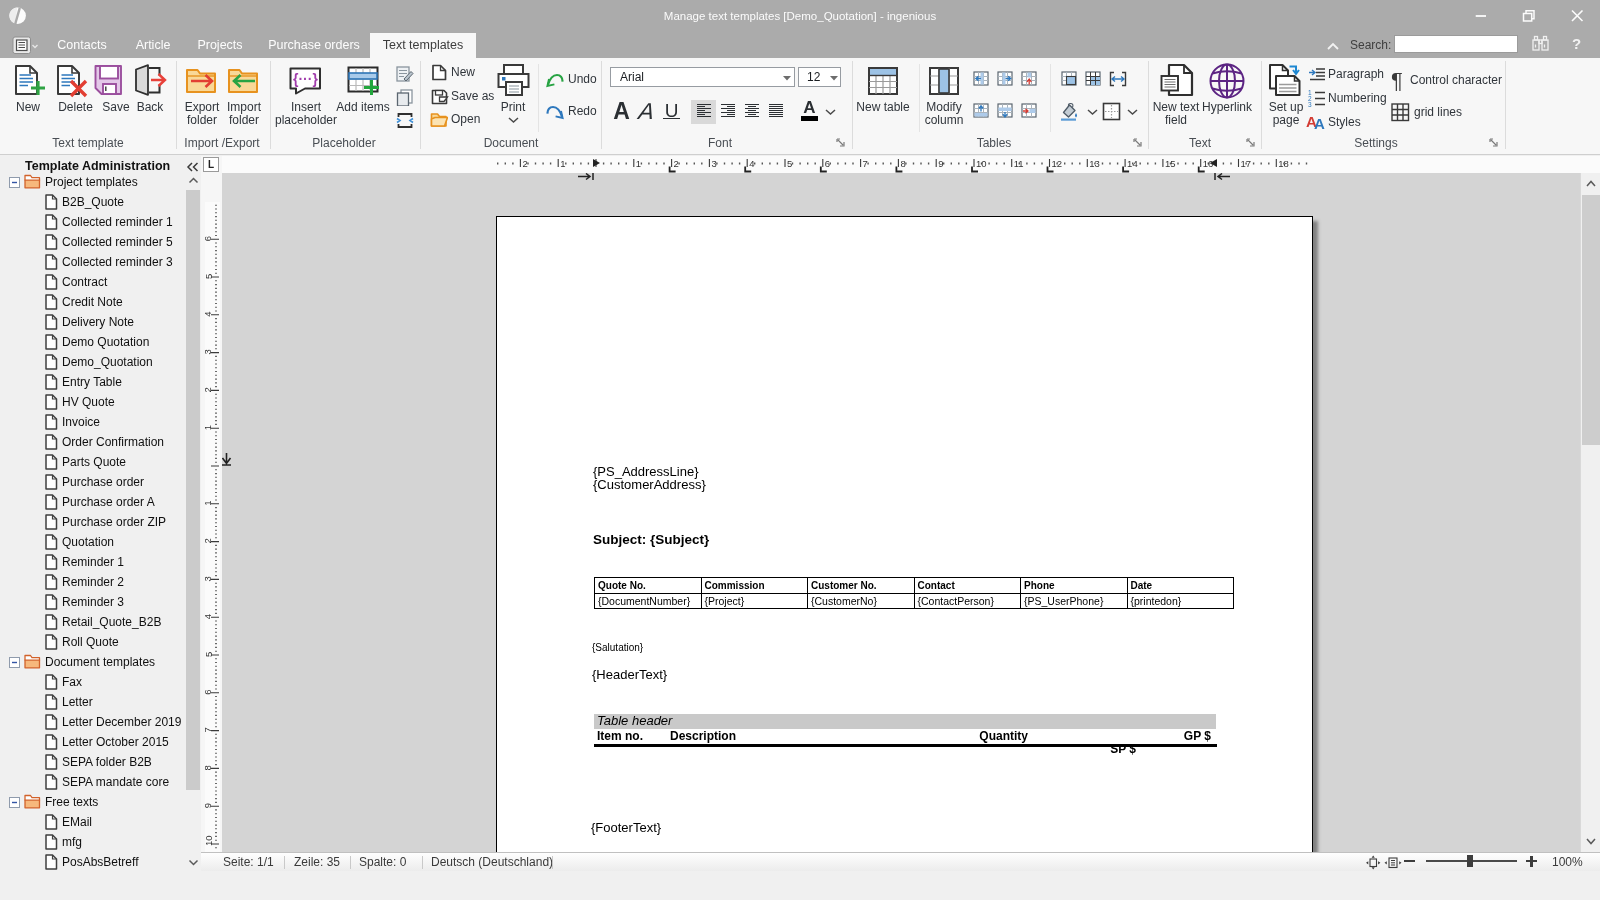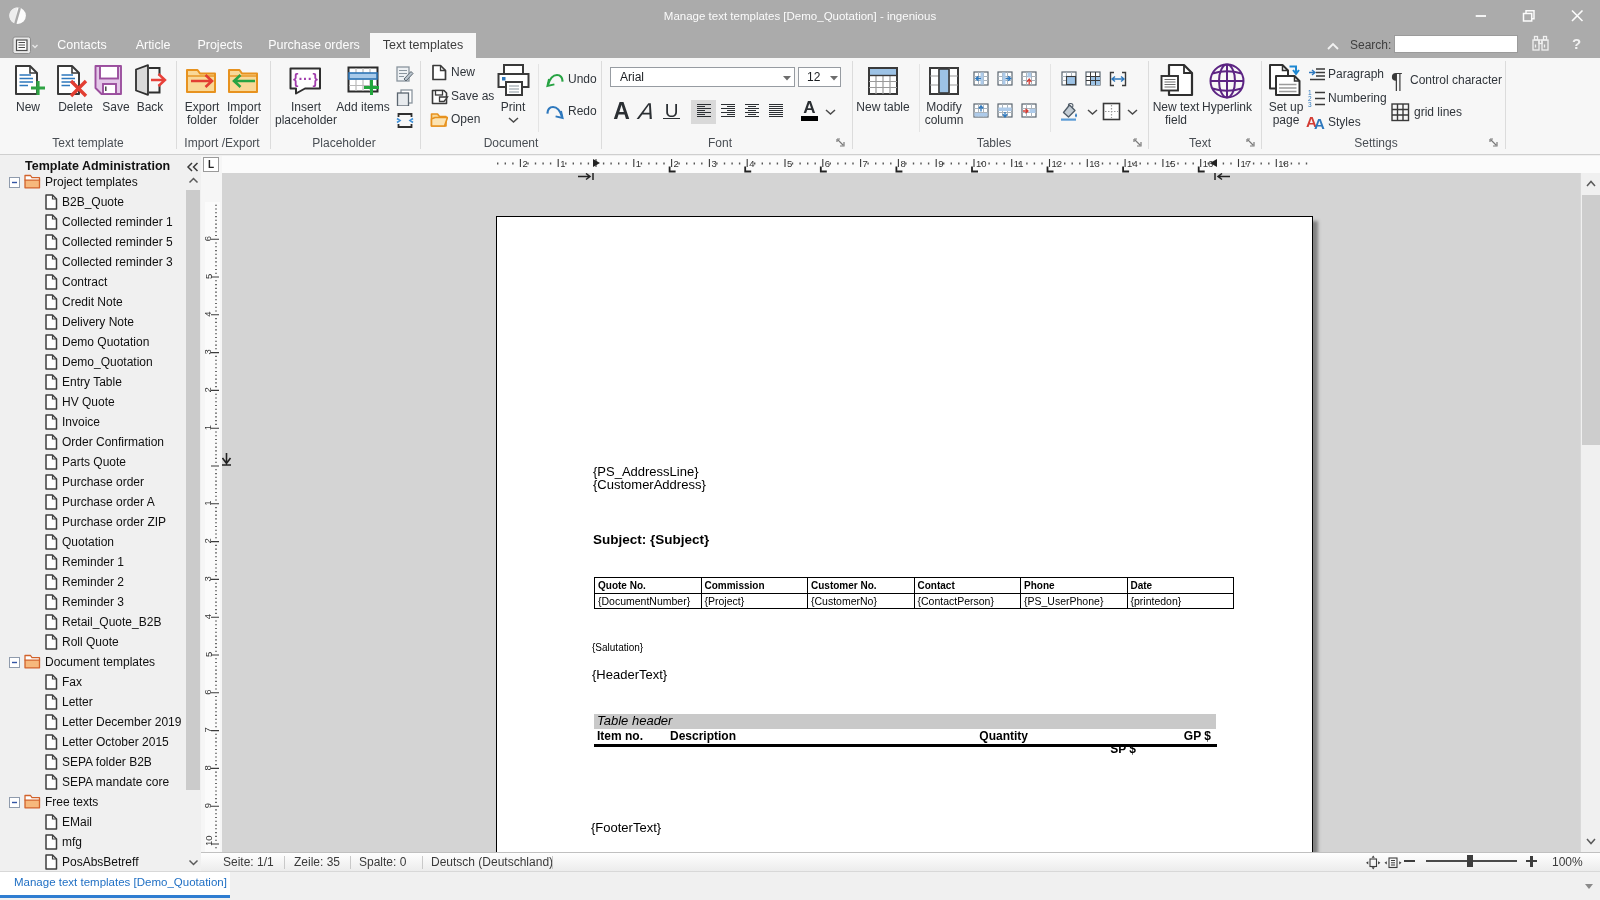--- a/index.html
+++ b/index.html
@@ -791,19 +791,13 @@
     <path d="M19.5 7.8 L21.8 6.2 V9.4 Z M36.5 7.8 L34.2 6.2 V9.4 Z" fill="#3d3d3d" stroke="none"></path>
   </g>
 </svg>
 <div style="position:absolute;left:1203px;top:6.5px;width:11px;height:2.5px;background:#3d3d3d;"></div>
 <div style="position:absolute;left:1225px;top:7px;width:91px;height:1.5px;background:#4a4a4a;"></div>
 <div style="position:absolute;left:1266px;top:2px;width:6px;height:12px;background:#3d3d3d;"></div>
 <div style="position:absolute;left:1325px;top:6.5px;width:11px;height:2.5px;background:#3d3d3d;"></div>
 <div style="position:absolute;left:1329.2px;top:2.5px;width:2.5px;height:11px;background:#3d3d3d;"></div>
 <div class="sbtext" style="left:1351px">100%</div>
 </div>
-<div class="abs" id="taskbar">
-<div style="position:absolute;left:0;top:0;width:230px;height:23px;background:#fff;"></div>
-<div style="position:absolute;left:14px;top:4px;font-size:11.5px;color:#1f6fc4;">Manage text templates [Demo_Quotation]</div>
-<div style="position:absolute;left:0;top:23px;width:230px;height:3px;background:#2f7dd1;"></div>
-<div style="position:absolute;left:1585px;top:12px;width:0;height:0;border-left:4px solid transparent;border-right:4px solid transparent;border-top:5px solid #8a8a8a;"></div>
-</div>
 </div>
 
 </body></html>

